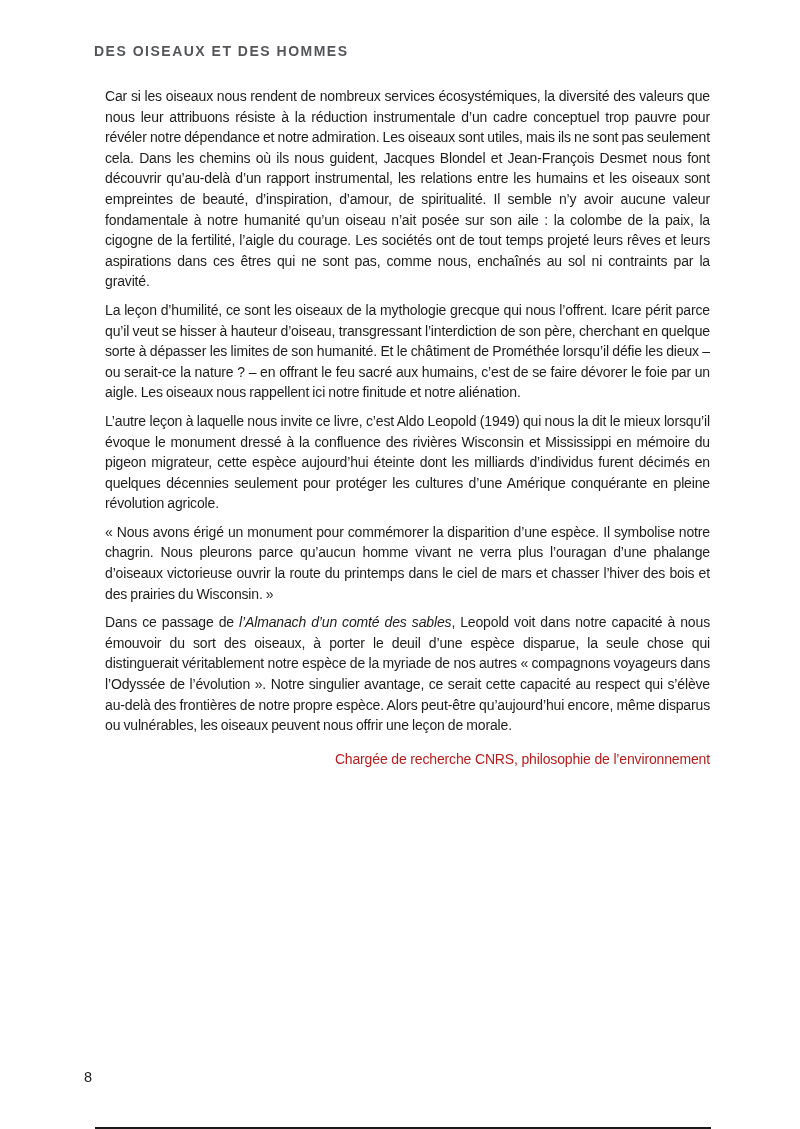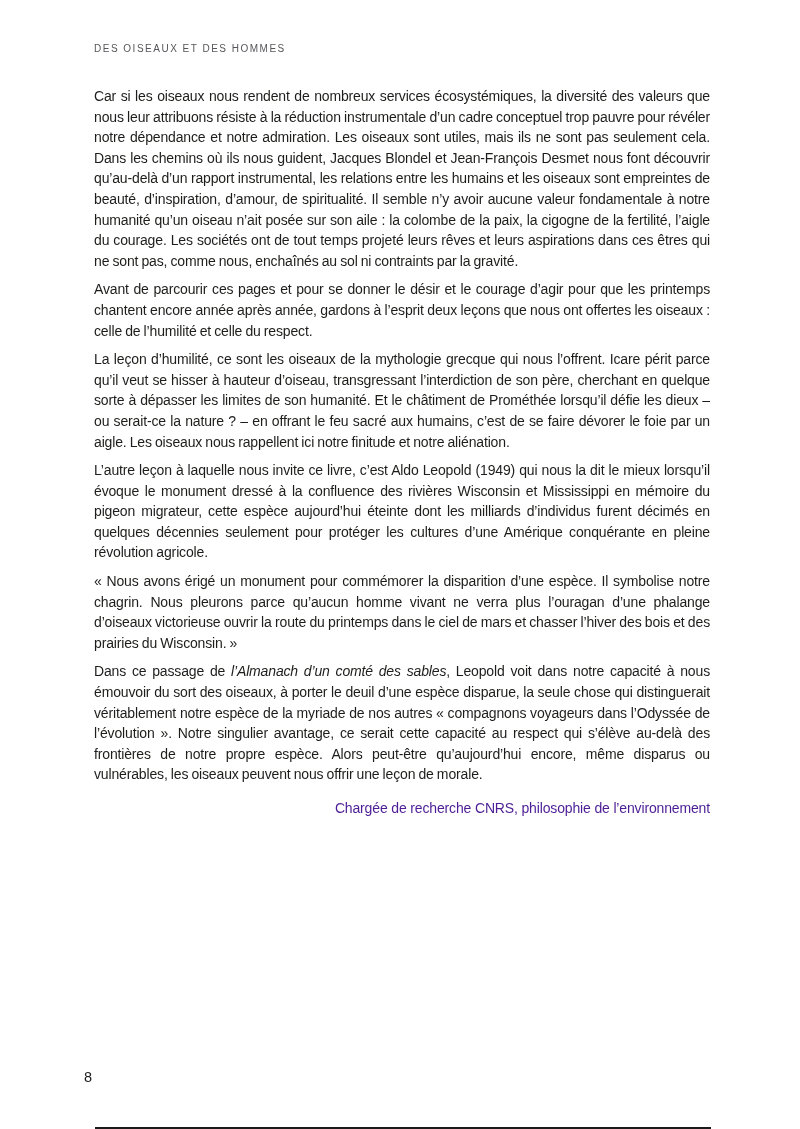--- a/index.html
+++ b/index.html
@@ -13,33 +13,33 @@
     height: 1129px;
     background: #ffffff;
     font-family: "Liberation Sans", sans-serif;
     color: #1d1d1b;
     overflow: hidden;
   }
   .running-header {
     position: absolute;
     top: 43px;
     left: 94px;
-    font-size: 10px;
-    font-weight: 400;
+    font-size: 14px;
+    font-weight: 700;
     letter-spacing: 1.5px;
     color: #55565a;
   }
   .text-block {
     position: absolute;
     top: 86px;
     left: 94px;
     width: 616px;
   }
   p.body-para {
-    margin: 0 0 8px 0;
+    margin: 0 0 8px 11px;
     font-size: 14px;
     line-height: 20.6px;
     text-align: justify;
     letter-spacing: -0.15px;
     word-spacing: -0.6px;
     color: #1d1d1b;
   }
   p.body-para em {
   }
   .signature {
@@ -48,21 +48,21 @@
   }
   .sig-name {
     font-size: 17.5px;
     line-height: 23px;
     color: #1d1d1b;
   }
   .sig-role {
     font-size: 14px;
     line-height: 20.6px;
     letter-spacing: -0.15px;
-    color: #4c1d95;
+    color: #b91c1c;
   }
   .page-number {
     position: absolute;
     left: 84px;
     top: 1069px;
     font-size: 14.5px;
     color: #1d1d1b;
   }
   .page-bottom-edge {
     position: absolute;
@@ -77,21 +77,20 @@
 <body>
 
 <div class="page">
 
   <div class="running-header">DES OISEAUX ET DES HOMMES</div>
 
   <div class="text-block">
 
     <p class="body-para">Car si les oiseaux nous rendent de nombreux services écosystémiques, la diversité des valeurs que nous leur attribuons résiste à la réduction instrumentale d’un cadre conceptuel trop pauvre pour révéler notre dépendance et notre admiration. Les oiseaux sont utiles, mais ils ne sont pas seulement cela. Dans les chemins où ils nous guident, Jacques Blondel et Jean-François Desmet nous font découvrir qu’au-delà d’un rapport instrumental, les relations entre les humains et les oiseaux sont empreintes de beauté, d’inspiration, d’amour, de spiritualité. Il semble n’y avoir aucune valeur fondamentale à notre humanité qu’un oiseau n’ait posée sur son aile : la colombe de la paix, la cigogne de la fertilité, l’aigle du courage. Les sociétés ont de tout temps projeté leurs rêves et leurs aspirations dans ces êtres qui ne sont pas, comme nous, enchaînés au sol ni contraints par la gravité.</p>
 
-    <p class="body-para">Avant de parcourir ces pages et pour se donner le désir et le courage d’agir pour que les printemps chantent encore année après année, gardons à l’esprit deux leçons que nous ont offertes les oiseaux : celle de l’humilité et celle du respect.</p>
 
     <p class="body-para">La leçon d’humilité, ce sont les oiseaux de la mythologie grecque qui nous l’offrent. Icare périt parce qu’il veut se hisser à hauteur d’oiseau, transgressant l’interdiction de son père, cherchant en quelque sorte à dépasser les limites de son humanité. Et le châtiment de Prométhée lorsqu’il défie les dieux – ou serait-ce la nature ? – en offrant le feu sacré aux humains, c’est de se faire dévorer le foie par un aigle. Les oiseaux nous rappellent ici notre finitude et notre aliénation.</p>
 
     <p class="body-para">L’autre leçon à laquelle nous invite ce livre, c’est Aldo Leopold (1949) qui nous la dit le mieux lorsqu’il évoque le monument dressé à la confluence des rivières Wisconsin et Mississippi en mémoire du pigeon migrateur, cette espèce aujourd’hui éteinte dont les milliards d’individus furent décimés en quelques décennies seulement pour protéger les cultures d’une Amérique conquérante en pleine révolution agricole.</p>
 
     <p class="body-para">« Nous avons érigé un monument pour commémorer la disparition d’une espèce. Il symbolise notre chagrin. Nous pleurons parce qu’aucun homme vivant ne verra plus l’ouragan d’une phalange d’oiseaux victorieuse ouvrir la route du printemps dans le ciel de mars et chasser l’hiver des bois et des prairies du Wisconsin. »</p>
 
     <p class="body-para"><span>Dans ce passage de </span><em>l’Almanach d’un comté des sables</em><span>, Leopold voit dans notre capacité à nous émouvoir du sort des oiseaux, à porter le deuil d’une espèce disparue, la seule chose qui distinguerait véritablement notre espèce de la myriade de nos autres « compagnons voyageurs dans l’Odyssée de l’évolution ». Notre singulier avantage, ce serait cette capacité au respect qui s’élève au-delà des frontières de notre propre espèce. Alors peut-être qu’aujourd’hui encore, même disparus ou vulnérables, les oiseaux peuvent nous offrir une leçon de morale.</span></p>
 
     <div class="signature">

